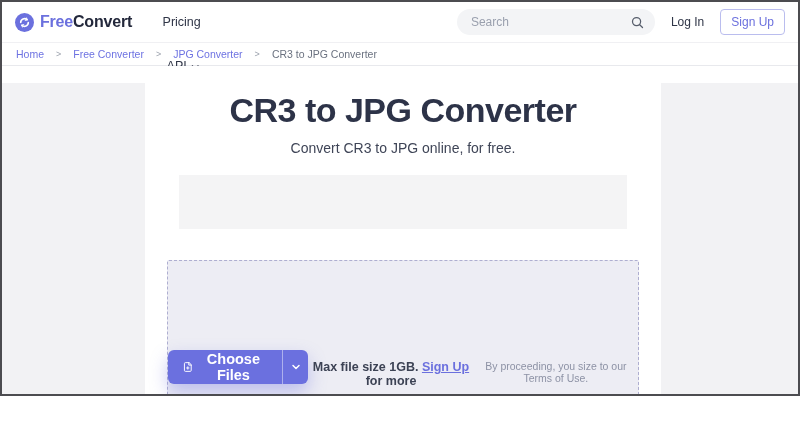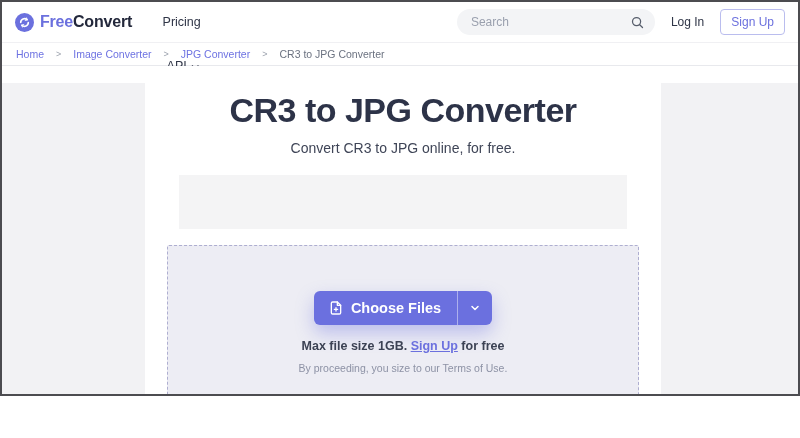--- a/index.html
+++ b/index.html
@@ -114,26 +114,26 @@
     color: #3f4557;
   }
 
   .ad-box {
     margin: 19px auto 0;
     width: 448px; height: 54px;
     background: #f4f4f5;
   }
 
   .upload-zone {
-    margin: 16px auto 0;
+    margin: 31px auto 0;
     width: 472px; height: 169px;
     background: #ededf4;
     border: 1px dashed #aeaed0;
     border-radius: 2px;
-    display: flex; flex-direction: column; align-items: center;
+    display: flex; flex-direction: row; align-items: center;
     padding-top: 45px;
   }
 
   .choose-files-btn {
     display: flex; align-items: stretch;
     height: 34px;
     background: #6b70df;
     border: none;
     border-radius: 6px;
     cursor: pointer;
@@ -208,21 +208,21 @@
         </svg>
       </div>
       <span class="login-link">Log In</span>
       <button class="signup-btn">Sign Up</button>
     </div>
   </div>
 
   <div class="breadcrumb">
     <span class="crumb-link">Home</span>
     <span class="crumb-sep">&gt;</span>
-    <span class="crumb-link">Image Converter</span>
+    <span class="crumb-link">Free Converter</span>
     <span class="crumb-sep">&gt;</span>
     <span class="crumb-link">JPG Converter</span>
     <span class="crumb-sep">&gt;</span>
     <span class="crumb-current">CR3 to JPG Converter</span>
   </div>
 
   <div class="main">
     <div class="gutter gutter-left"></div>
     <div class="gutter gutter-right"></div>
 
@@ -246,21 +246,21 @@
           <span class="cf-caret">
             <svg width="12" height="12" viewBox="0 0 24 24" fill="none" stroke="#ffffff" stroke-width="3" stroke-linecap="round" stroke-linejoin="round">
               <path d="M6 9l6 6 6-6"></path>
             </svg>
           </span>
         </button>
 
         <div class="max-size-line">
           <span>Max file size 1GB.</span>
           <a>Sign Up</a>
-          <span>for free</span>
+          <span>for more</span>
         </div>
 
         <div class="terms-line">
           <span>By proceeding, you size to our</span>
           <a>Terms of Use</a><span>.</span>
         </div>
       </div>
     </div>
   </div>
 

